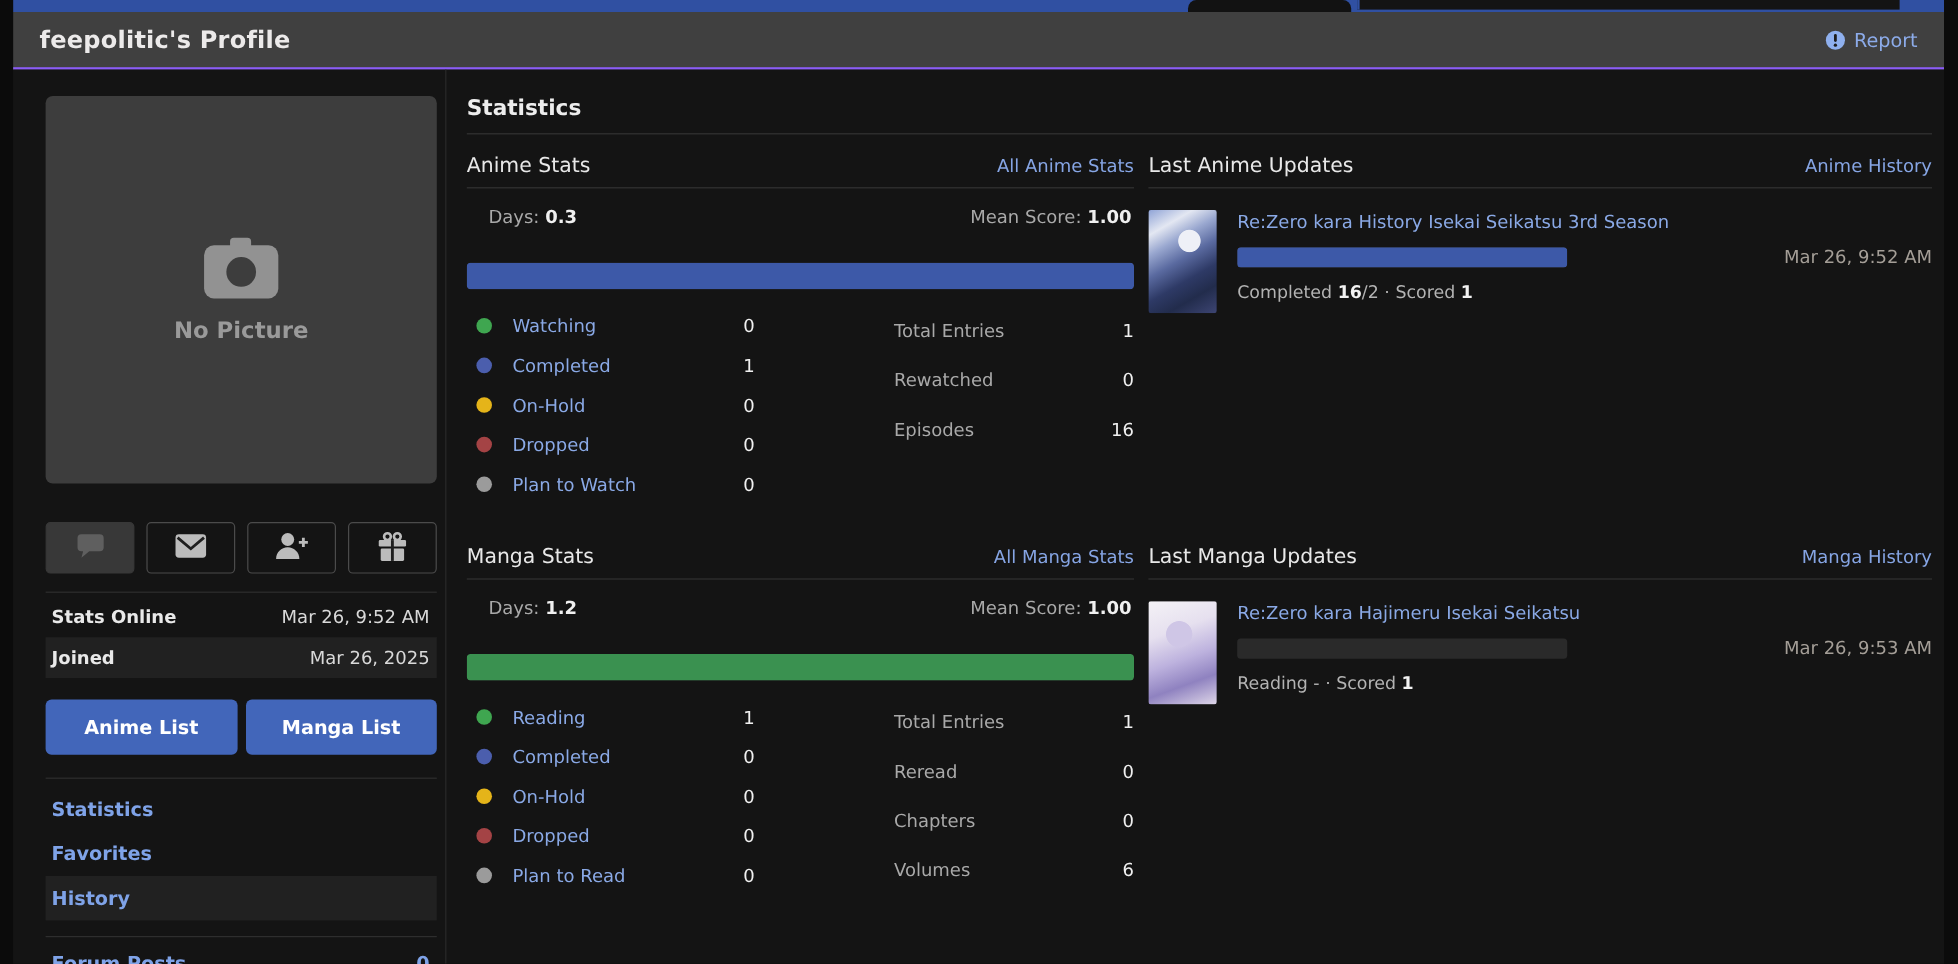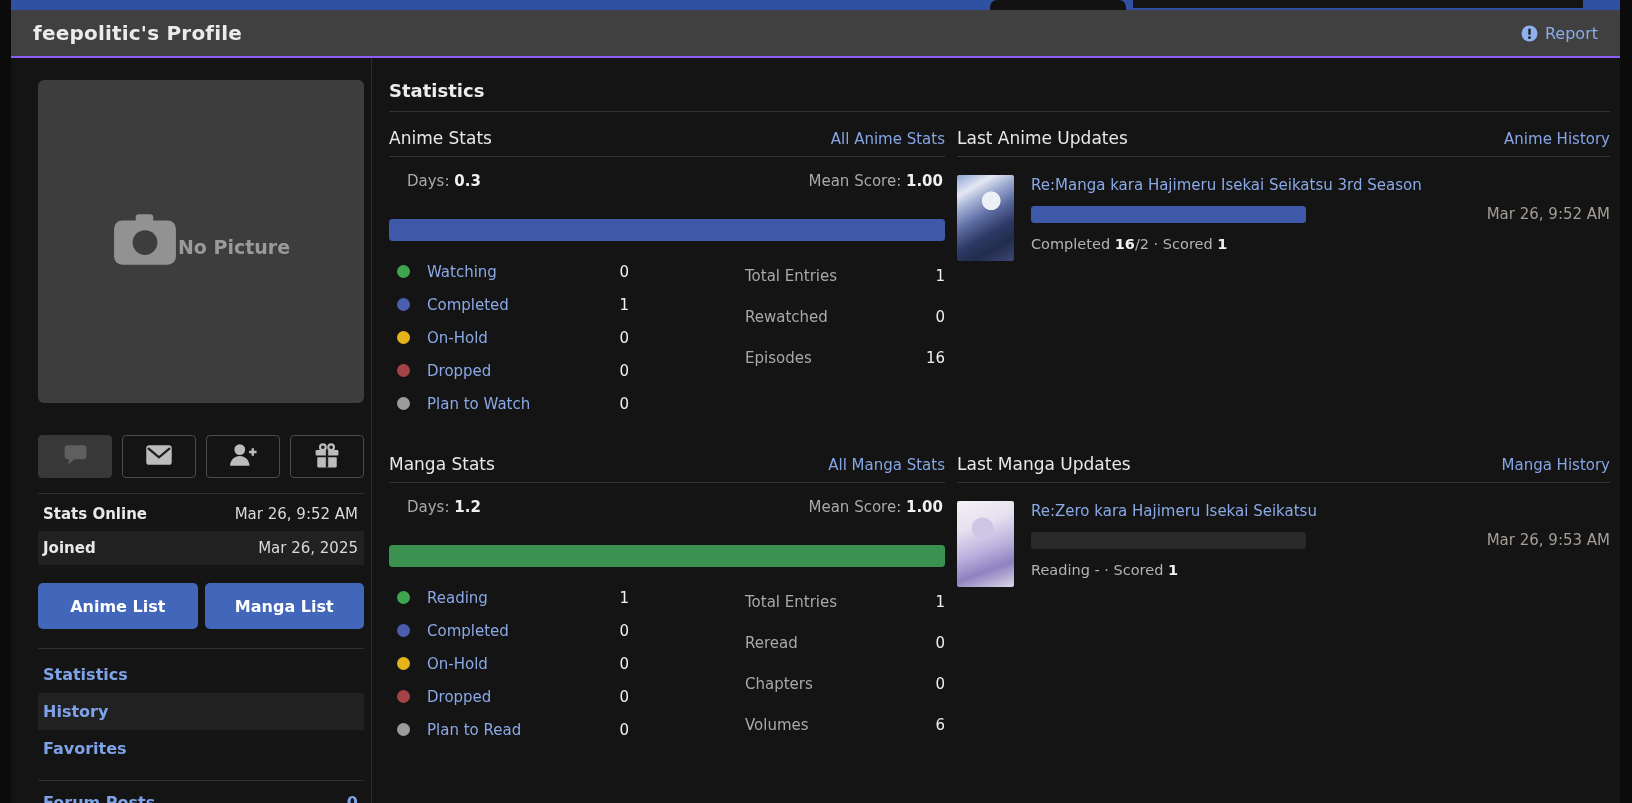--- a/index.html
+++ b/index.html
@@ -17,21 +17,21 @@
   .page-title { font-size:20px; font-weight:bold; color:#eceaea; letter-spacing:.2px; }
   .report-link { margin-left:auto; display:flex; align-items:center; gap:7px; color:#8cabe9; font-size:16px; cursor:pointer; }
   .report-icon svg { display:block; }
 
   
   .content { display:flex; height:745px; background:#141414; }
   .sidebar { width:361px; padding:22px 7px 0 27px; border-right:1px solid #2a2a2a; }
   .main { flex:1; padding:22px 10px 0 17px; }
 
   
-  .no-picture { height:323px; background:#3d3d3d; border-radius:6px; display:flex; flex-direction:row; align-items:center; justify-content:center; margin-bottom:32px; }
+  .no-picture { height:323px; background:#3d3d3d; border-radius:6px; display:flex; flex-direction:column; align-items:center; justify-content:center; margin-bottom:32px; }
   .no-picture-label { color:#9a9a9a; font-size:19px; font-weight:bold; margin-top:10px; }
   .icon-buttons { display:flex; gap:10px; height:43px; }
   .icon-btn { flex:1; border:1px solid #4b4b4b; border-radius:4px; background:transparent; display:flex; align-items:center; justify-content:center; cursor:pointer; }
   .icon-btn.active { background:#383838; border-color:#383838; }
   .side-sep { border:none; border-top:1px solid #2e2e2e; margin-top:15px; }
   .info-table { margin-top:3px; }
   .info-row { display:flex; align-items:center; height:34px; padding:0 6px 0 5px; }
   .info-row.striped { background:#212121; }
   .info-label { font-size:15px; font-weight:bold; color:#e9e9e9; }
   .info-value { margin-left:auto; font-size:15px; color:#d9d9d9; }
@@ -177,22 +177,22 @@
         </div>
       </div>
 
       <div class="list-buttons">
         <button class="list-btn">Anime List</button>
         <button class="list-btn">Manga List</button>
       </div>
 
       <div class="side-links">
         <a class="side-link">Statistics</a>
+        <a class="side-link">Favorites</a>
         <a class="side-link striped">History</a>
-        <a class="side-link">Favorites</a>
       </div>
 
       <div class="forum-row">
         <span class="forum-label">Forum Posts</span>
         <span class="forum-value">0</span>
       </div>
     </div>
 
     <div class="main">
       <div class="stats-title">Statistics</div>
@@ -256,21 +256,21 @@
         </div>
 
         <div class="col-right">
           <div class="sec-head">
             <span class="sec-title">Last Anime Updates</span>
             <a class="sec-link">Anime History</a>
           </div>
           <div class="update-entry">
             <div class="cover anime"></div>
             <div class="update-body">
-              <a class="update-title">Re:Manga kara Hajimeru Isekai Seikatsu 3rd Season</a>
+              <a class="update-title">Re:Zero kara History Isekai Seikatsu 3rd Season</a>
               <div class="update-bar-row">
                 <div class="update-bar">
                   <div class="update-bar-fill" style="background: rgb(61, 89, 168); width: 100%;"></div>
                 </div>
                 <span class="update-date">Mar 26, 9:52 AM</span>
               </div>
               <div class="update-status">
                 <span>Completed </span><b>16</b><span>/2 · Scored </span><b>1</b>
               </div>
             </div>

